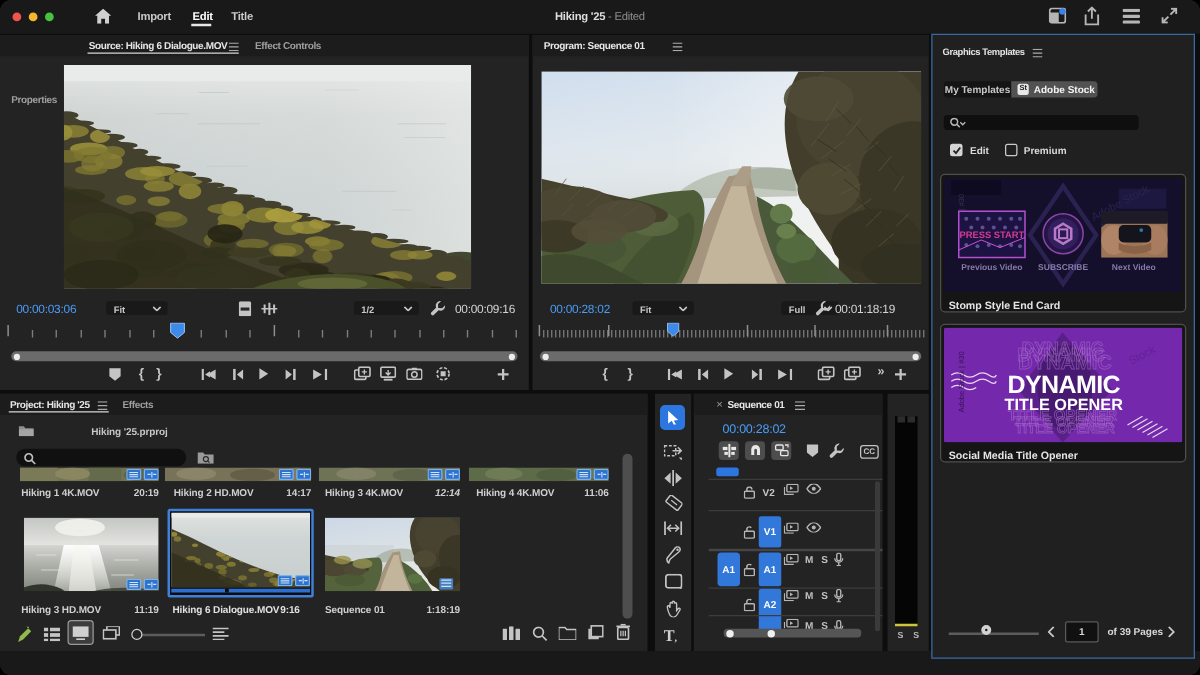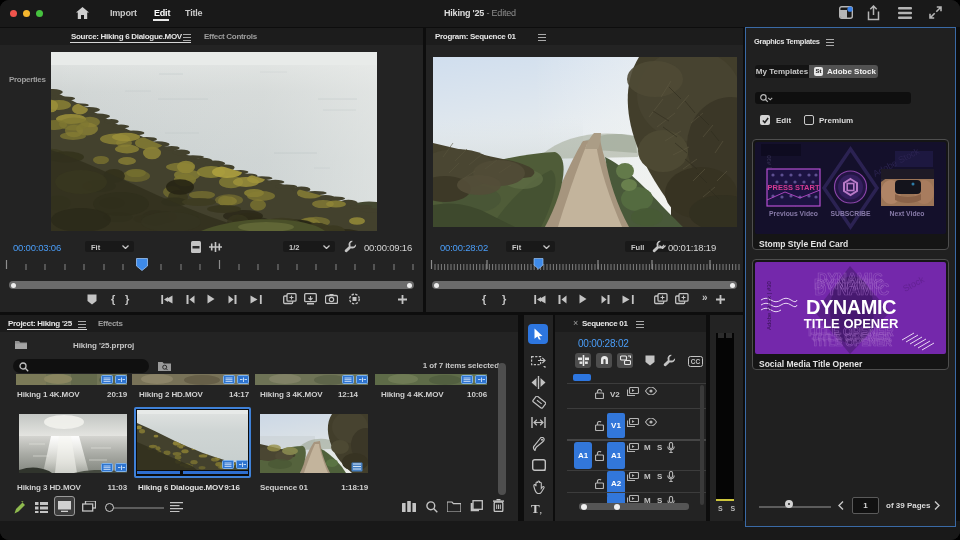--- a/index.html
+++ b/index.html
@@ -597,21 +597,20 @@
       <svg style="left:6px;top:2.5px;" width="10" height="10" viewBox="0 0 10 10">
           <circle cx="4" cy="4" r="3" fill="none" stroke="#c0c0c0" stroke-width="1.3"></circle>
           <line x1="6.3" y1="6.3" x2="9.2" y2="9.2" stroke="#c0c0c0" stroke-width="1.3"></line>
         </svg>
     </div>
     <svg style="left:158px;top:46px;" width="13" height="10" viewBox="0 0 13 10">
         <path d="M0 1 h4.5 l1.3 1.5 H13 V10 H0 Z" fill="#9a9a9a"></path>
         <circle cx="6.7" cy="6.2" r="2" fill="none" stroke="#2a2a2a" stroke-width="1"></circle>
         <line x1="8.2" y1="7.7" x2="9.6" y2="9.1" stroke="#2a2a2a" stroke-width="1"></line>
       </svg>
-    <div class="lbl" style="left:0;top:46px;width:499px;text-align:right;color:#c6c6c6;">1 of 7 items selected</div>
 
     <svg style="left:16px;top:59px;" width="111" height="11" viewBox="0 0 111 11" preserveAspectRatio="none">
         <rect width="111" height="11" fill="#707455"></rect>
         <rect x="0" width="30" height="11" fill="#7b7a58"></rect>
         <rect x="55" width="26" height="11" fill="#646a4c"></rect>
         <ellipse cx="42" cy="5" rx="14" ry="5" fill="#8a8660"></ellipse>
         <ellipse cx="95" cy="6" rx="12" ry="5" fill="#5c644a"></ellipse>
       </svg>
     <svg style="left:132px;top:59px;" width="117" height="11" viewBox="0 0 117 11" preserveAspectRatio="none">
         <rect width="117" height="11" fill="#787258"></rect>
@@ -654,23 +653,23 @@
         <rect x="14.5" y="0.5" width="11" height="8" rx="1" fill="#2e74cf" stroke="#7fb2ea" stroke-width="1"></rect>
         <path d="M2.5 3 h7 M2.5 4.7 h7 M2.5 6.4 h7" stroke="#cfe2f8" stroke-width="0.9"></path>
         <path d="M17 4.5 h2.5 M20.5 2.5 v4.5 M21.5 4.5 h2.5" stroke="#cfe2f8" stroke-width="0.9"></path>
       </svg>
 
     <div class="lbl" style="left:17px;top:75px;">Hiking 1 4K.MOV</div>
       <div class="lbl" style="left:97px;top:75px;width:30px;text-align:right;">20:19</div>
     <div class="lbl" style="left:139px;top:75px;">Hiking 2 HD.MOV</div>
       <div class="lbl" style="left:219px;top:75px;width:30px;text-align:right;">14:17</div>
     <div class="lbl" style="left:260px;top:75px;">Hiking 3 4K.MOV</div>
-      <div class="lbl" style="left:338px;top:75px;width:30px;">12:14</div>
+      <div class="lbl" style="left:338px;top:75px;width:30px;text-align:right;font-style:italic;">12:14</div>
     <div class="lbl" style="left:381px;top:75px;">Hiking 4 4K.MOV</div>
-      <div class="lbl" style="left:457px;top:75px;width:30px;text-align:right;">10:06</div>
+      <div class="lbl" style="left:457px;top:75px;width:30px;text-align:right;">11:06</div>
 
     <div class="abs" style="left:19px;top:99px;width:108px;height:59px;overflow:hidden;">
       <svg style="position:static;" width="108" height="59" viewBox="0 0 108 59" preserveAspectRatio="none">
         <defs>
           <linearGradient id="sk5" x1="0" y1="0" x2="0" y2="1">
               <stop offset="0" stop-color="#c3c6c3"></stop>
               <stop offset="1" stop-color="#e4e4e0"></stop>
             </linearGradient>
           <linearGradient id="se5" x1="0" y1="0" x2="0" y2="1">
               <stop offset="0" stop-color="#d4d4d0"></stop>
@@ -796,21 +795,21 @@
         <ellipse cx="30" cy="37" rx="8" ry="4" fill="#8a8a50" opacity="0.9"></ellipse>
         <ellipse cx="14" cy="34" rx="7" ry="3.5" fill="#97914a" opacity="0.8"></ellipse>
       </svg>
     </div>
     <svg style="left:351px;top:147px;" width="12" height="10" viewBox="0 0 12 10">
         <rect x="0.5" y="0.5" width="11" height="9" rx="1" fill="#4887d2" opacity="0.9"></rect>
         <path d="M2 2 h8 M2 4.5 h8 M2 7 h8" stroke="#cfe2f5" stroke-width="1"></path>
       </svg>
 
     <div class="lbl" style="left:17px;top:168px;">Hiking 3 HD.MOV</div>
-      <div class="lbl" style="left:97px;top:168px;width:30px;text-align:right;">11:03</div>
+      <div class="lbl" style="left:97px;top:168px;width:30px;text-align:right;">11:19</div>
     <div class="lbl" style="left:138px;top:168px;color:#e2e2e2;">Hiking 6 Dialogue.MOV</div>
       <div class="lbl" style="left:217px;top:168px;width:30px;text-align:center;color:#e2e2e2;">9:16</div>
     <div class="lbl" style="left:260px;top:168px;">Sequence 01</div>
       <div class="lbl" style="left:328px;top:168px;width:40px;text-align:right;">1:18:19</div>
 
     <div class="abs" style="left:498px;top:48px;width:8px;height:132px;background:#4e4e4e;border-radius:4px;"></div>
 
     <svg style="left:13px;top:186px;" width="12" height="13" viewBox="0 0 12 13">
         <path d="M1.5 12.5 L3 8 L9.5 1.5 L12 4 L5.5 10.5 L1.5 12.5 Z" fill="#8fba4e"></path>
         <path d="M9.5 1.5 L8 0 L10.5 0.5 Z" fill="#8fba4e"></path>

